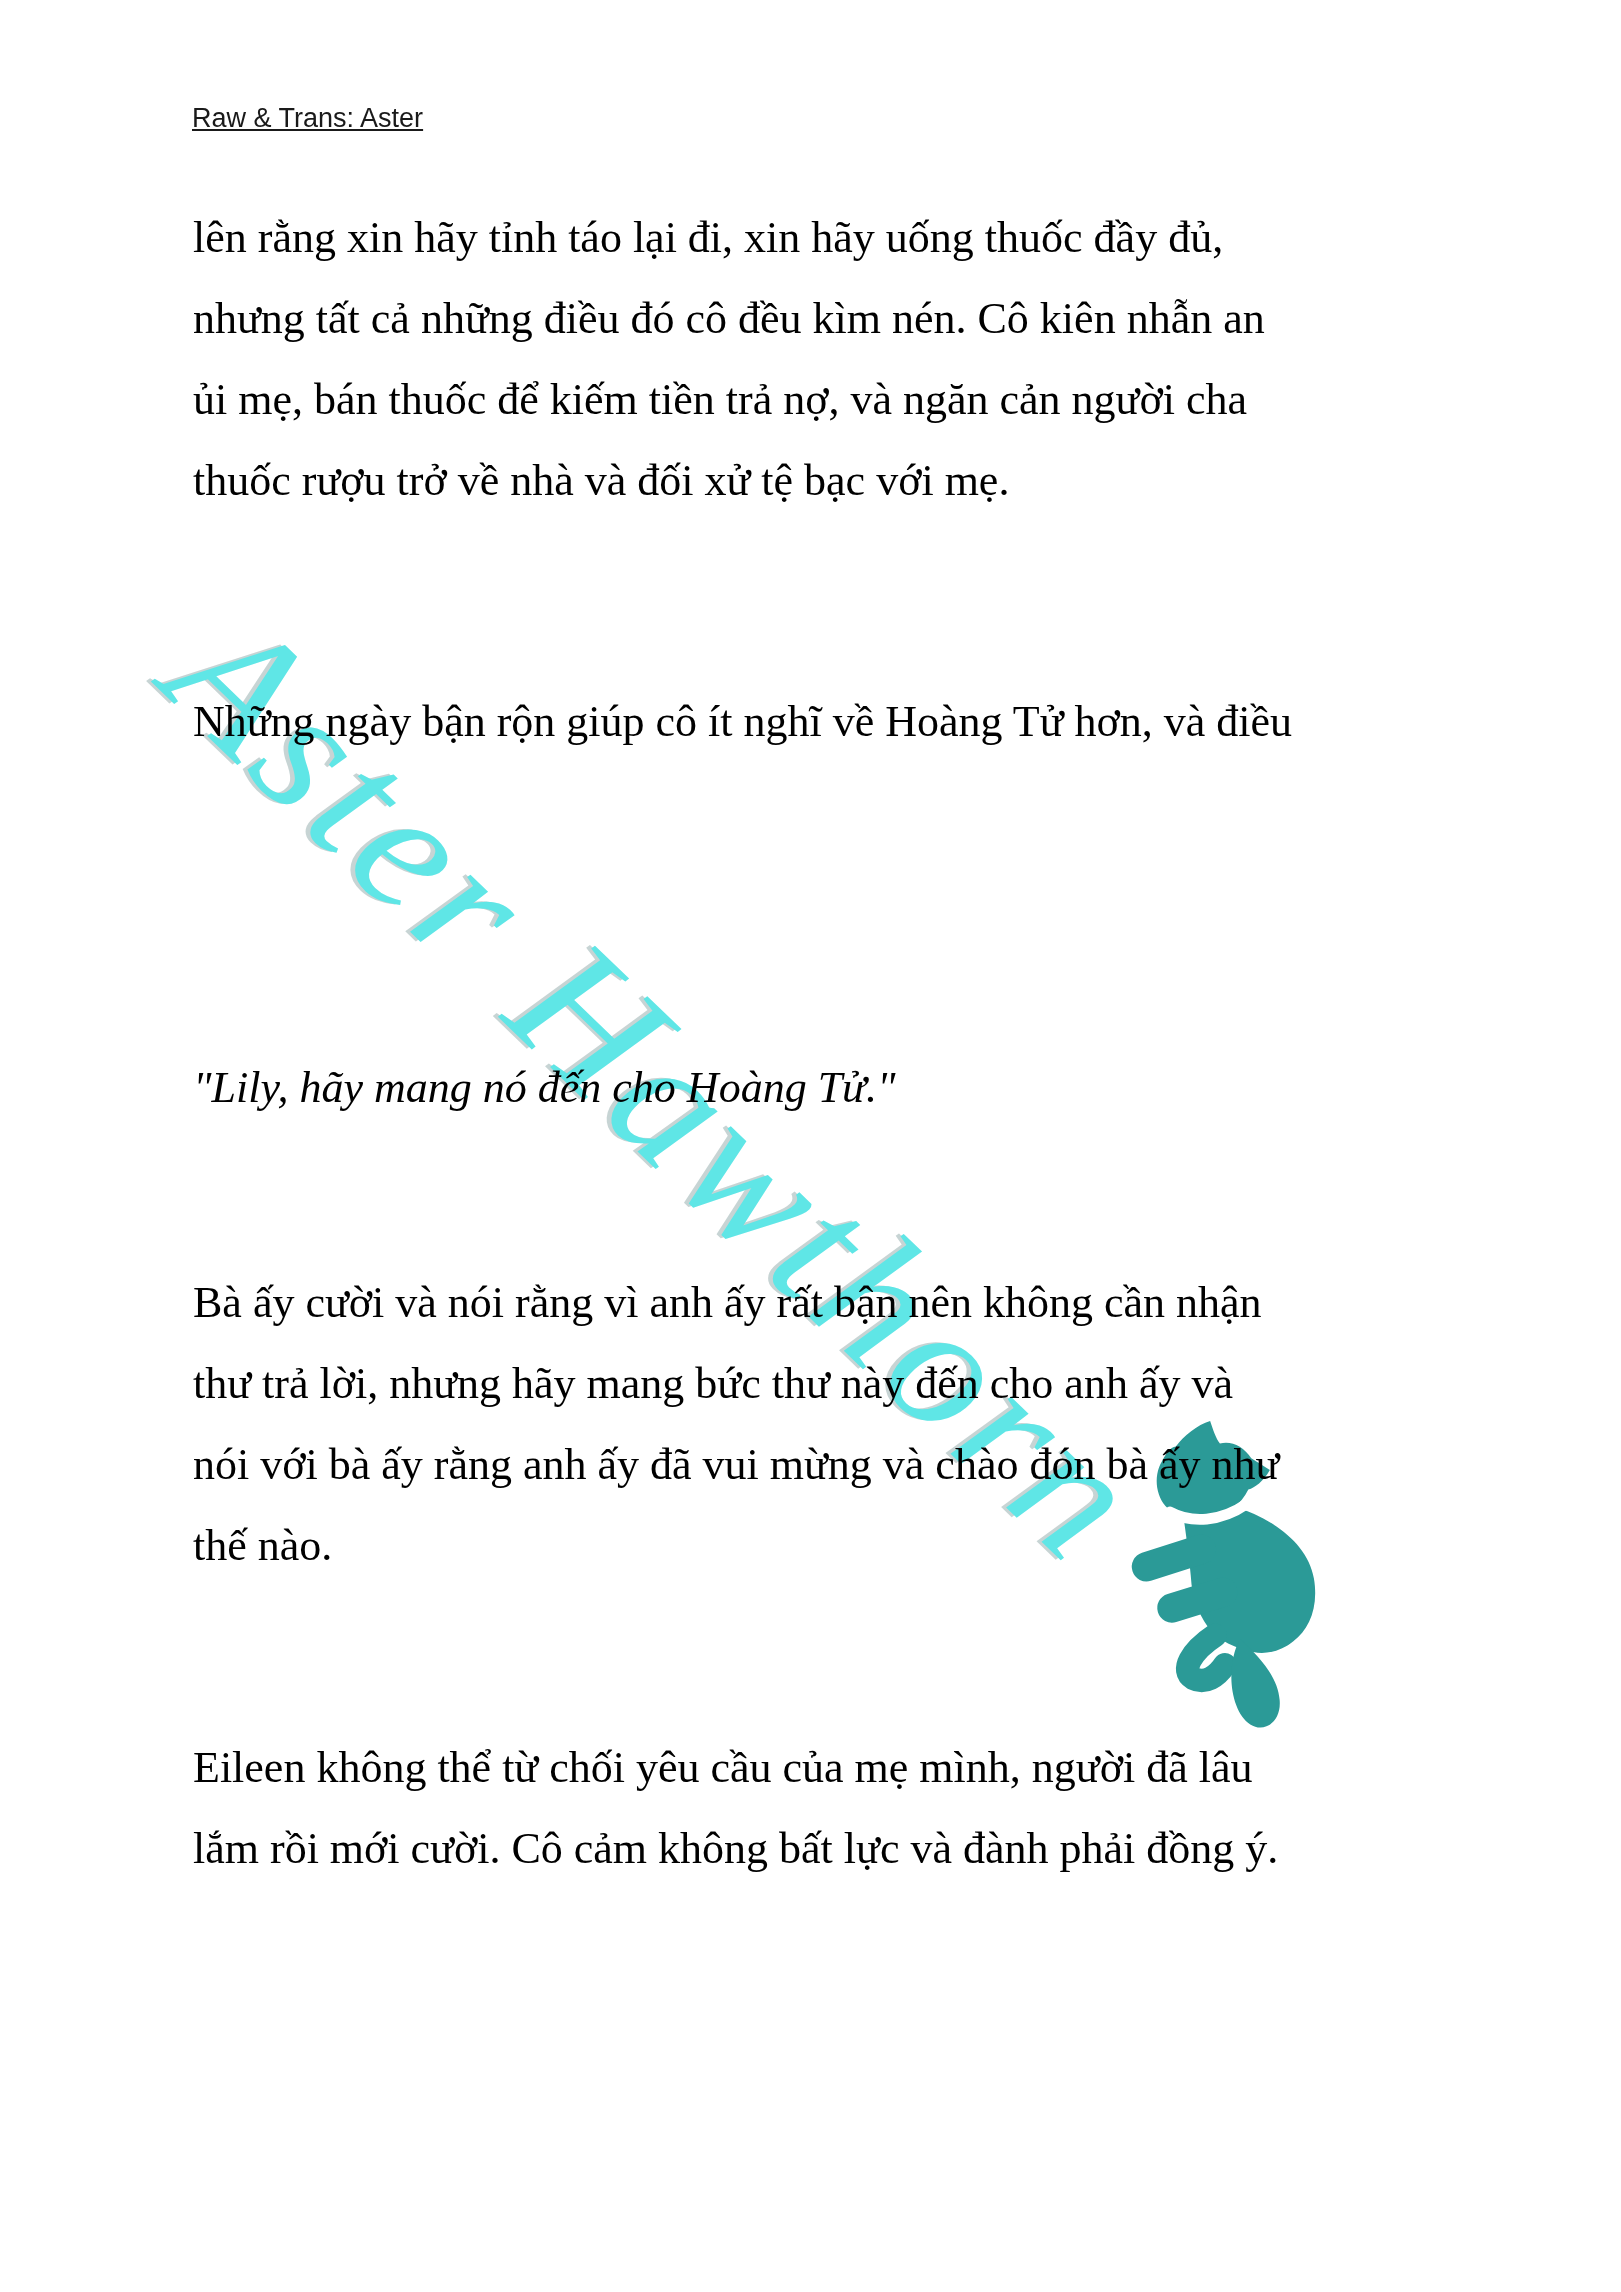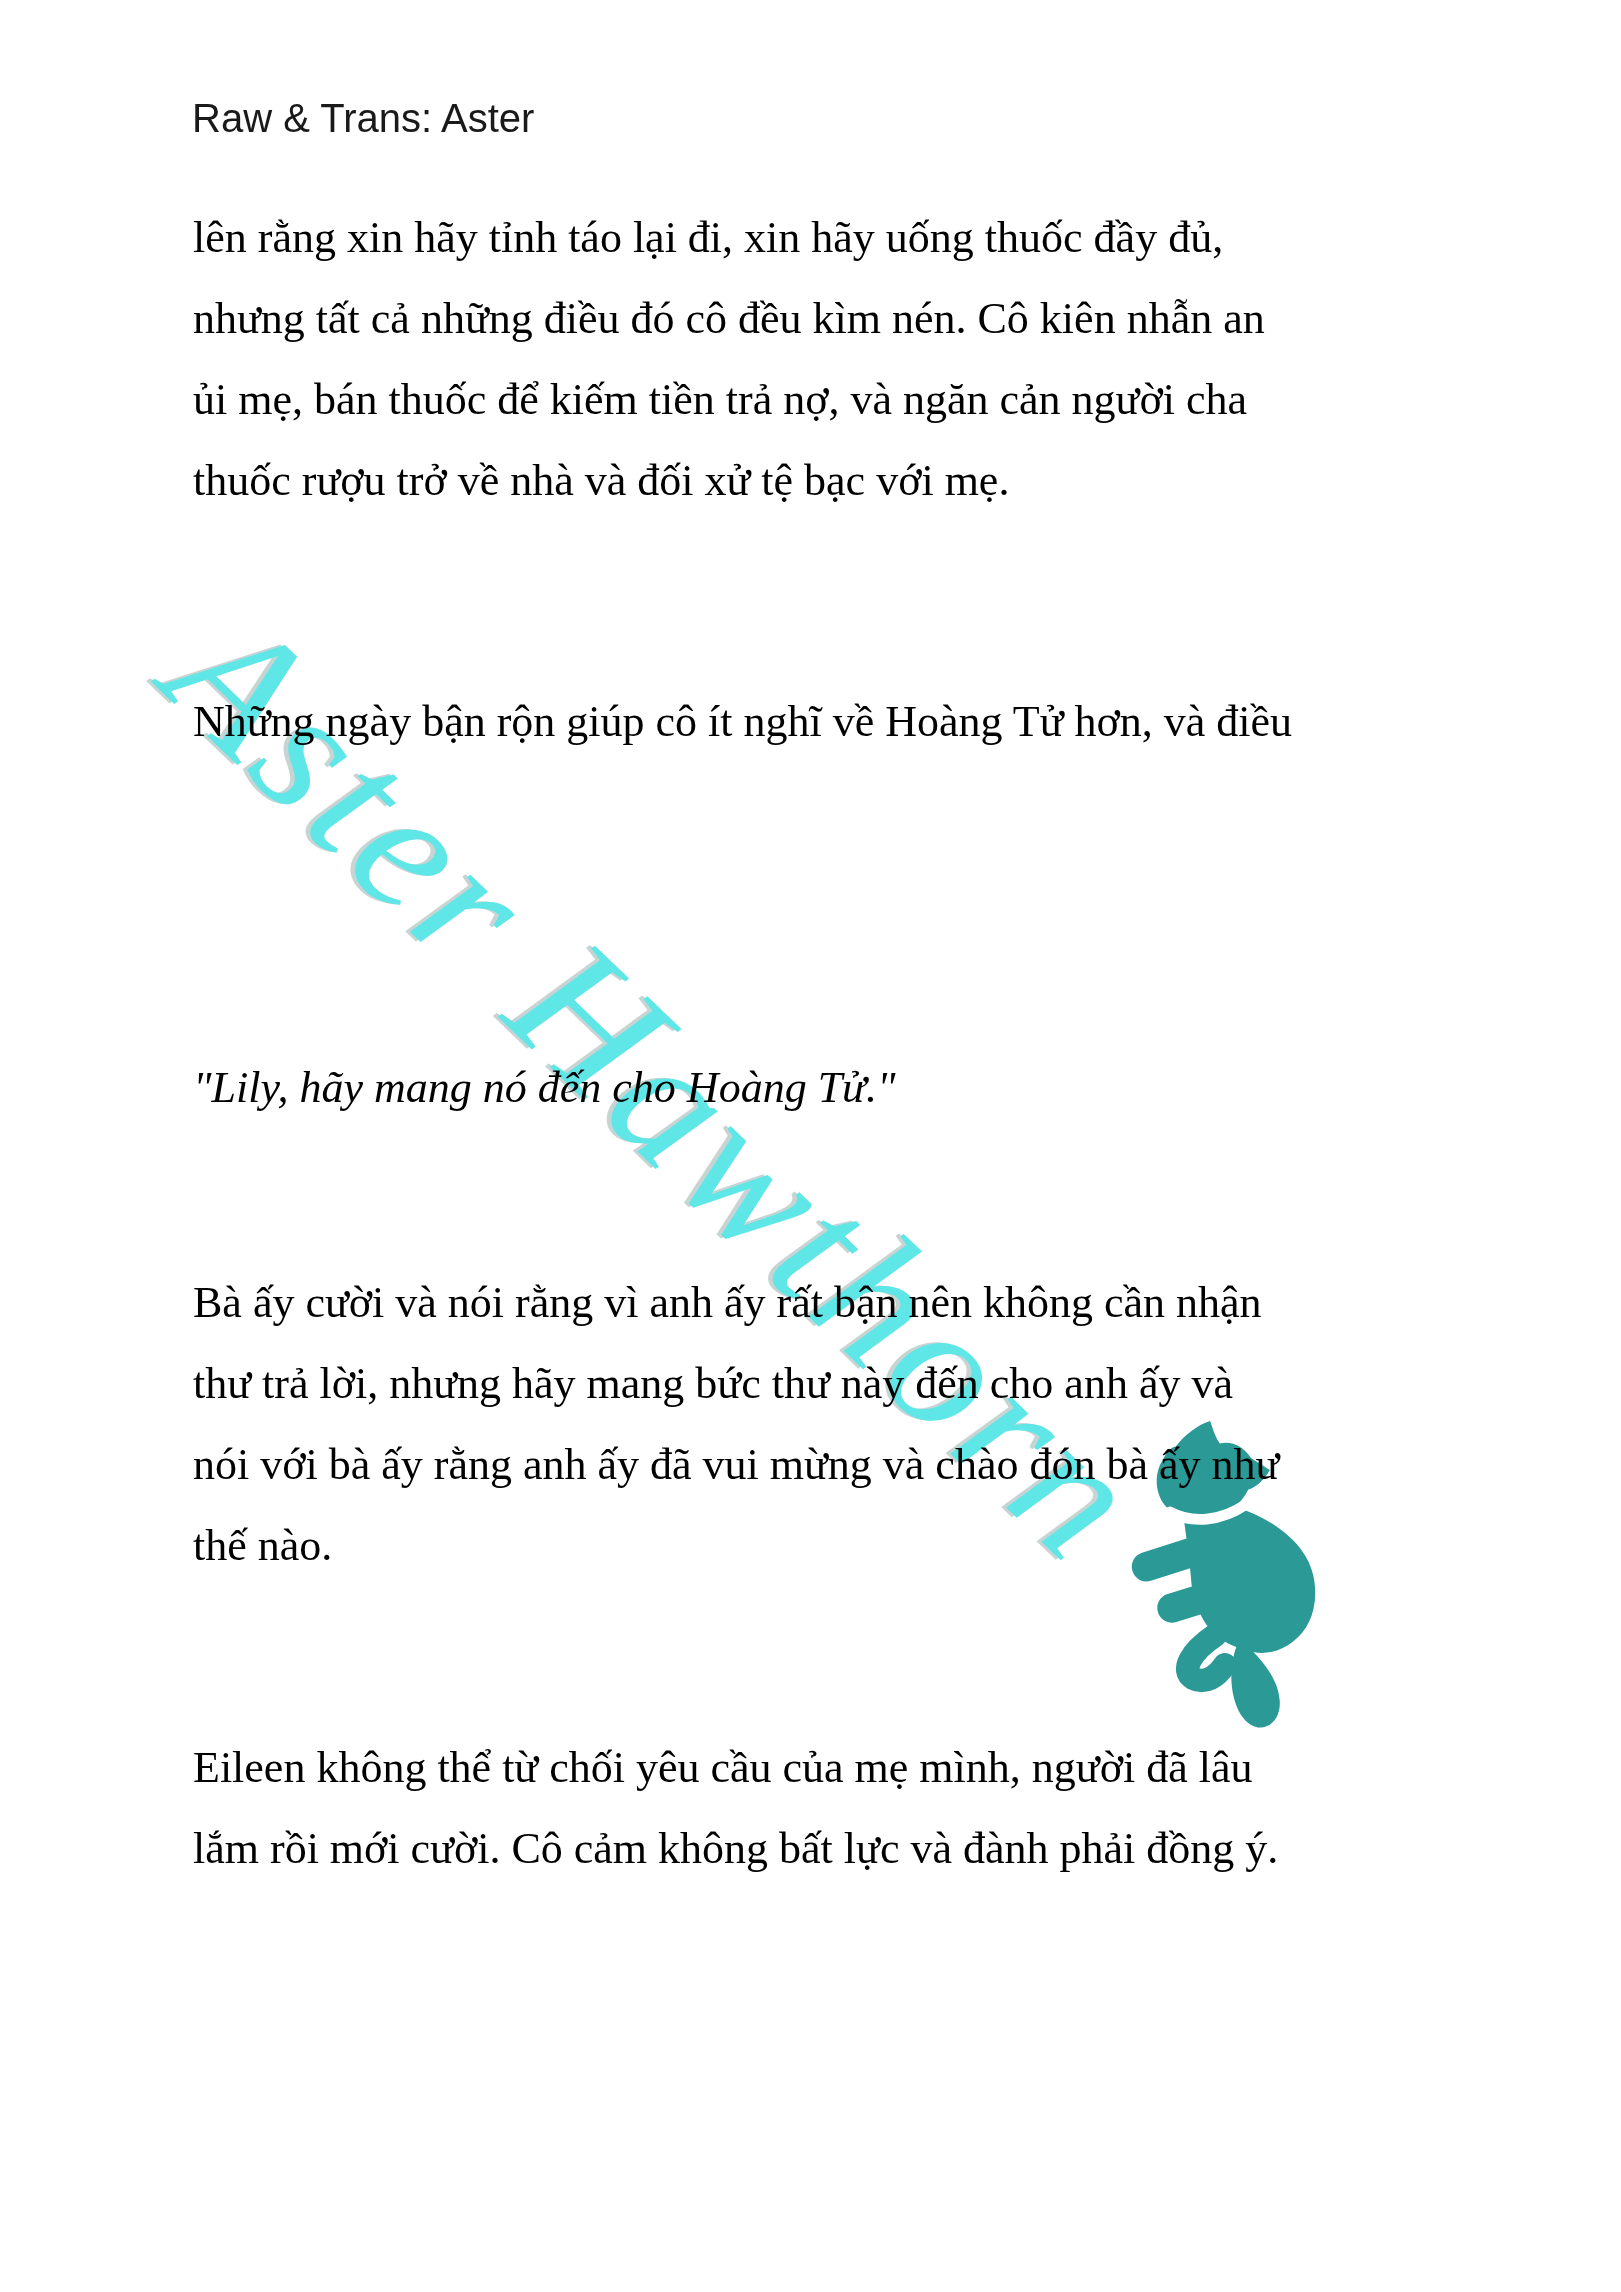--- a/index.html
+++ b/index.html
@@ -14,25 +14,26 @@
     background: #ffffff;
     overflow: hidden;
     font-family: "Liberation Serif", serif;
     color: #000000;
   }
   .header-credit {
     position: absolute;
     left: 192px;
     top: 98px;
     font-family: "Liberation Sans", sans-serif;
-    font-size: 40px;
+    font-size: 27px;
     line-height: 41px;
     color: #1a1a1a;
     white-space: nowrap;
     z-index: 4;
+    text-decoration: underline;
   }
   .watermark {
     position: absolute;
     left: 263px;
     top: 580px;
     font-family: "Liberation Serif", serif;
     font-style: italic;
     font-size: 181px;
     line-height: 1;
     letter-spacing: 7.8px;

